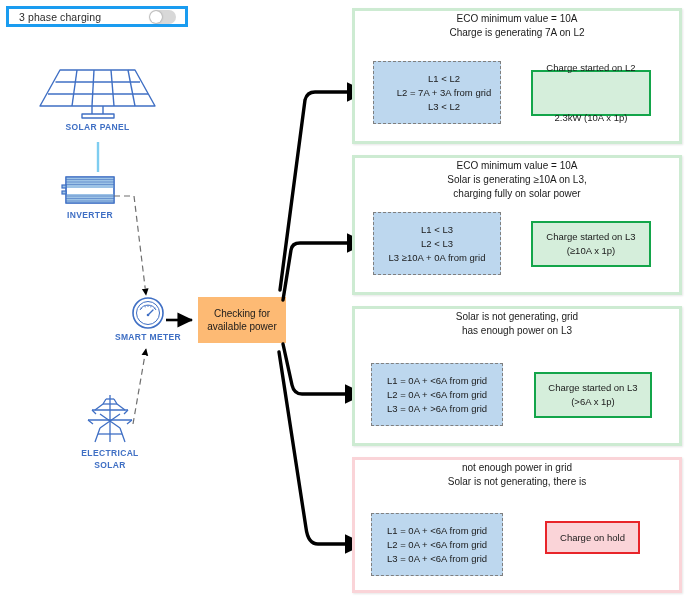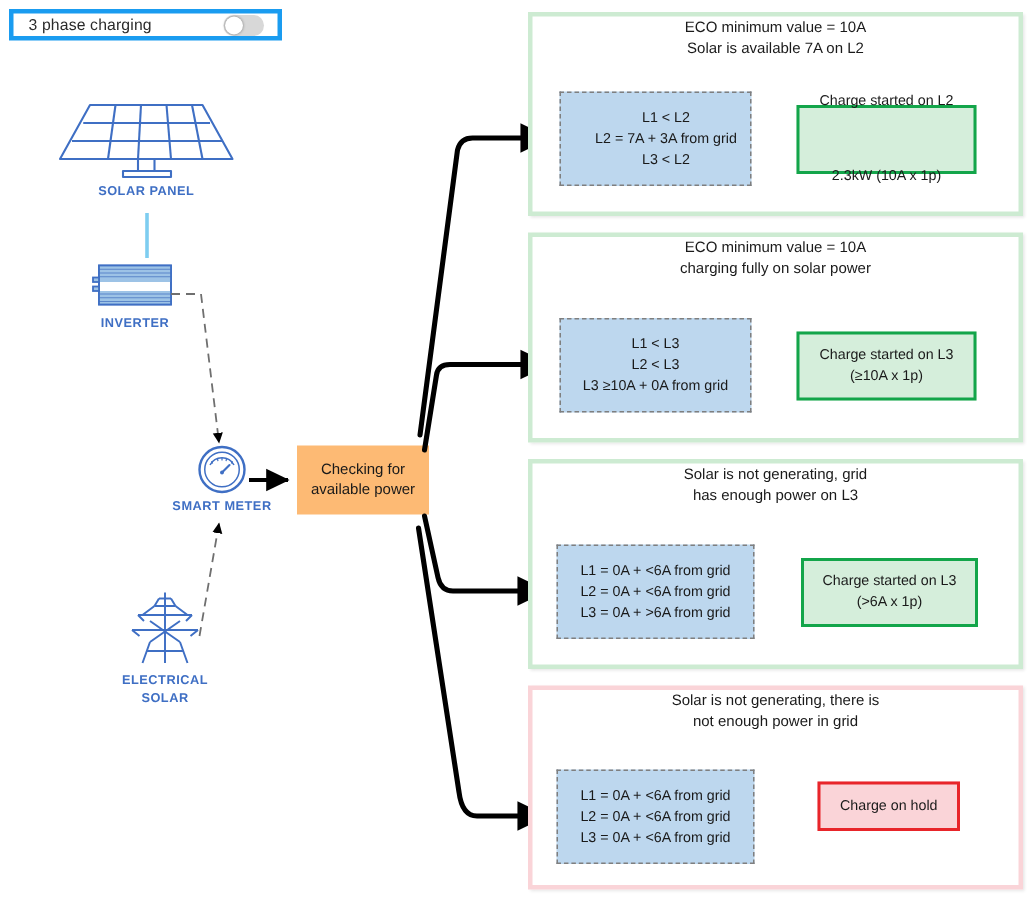--- a/index.html
+++ b/index.html
@@ -290,36 +290,37 @@
 
     <path d="M503 93 H527" stroke="#000000" stroke-width="2.8" fill="none" marker-end="url(#ah)"></path>
     <path d="M503 244 H527" stroke="#000000" stroke-width="2.8" fill="none" marker-end="url(#ah)"></path>
     <path d="M505 395 H530" stroke="#000000" stroke-width="2.8" fill="none" marker-end="url(#ah)"></path>
     <path d="M505 538 H541" stroke="#000000" stroke-width="2.8" fill="none" marker-end="url(#ah)"></path>
   </svg>
 
   <div class="panel panel-1">
     <div class="panel-caption">
       <div>ECO minimum value = 10A</div>
-      <div>Solar is available 7A on L2</div>
+      <div>Charge is generating 7A on L2</div>
     </div>
   </div>
   <div class="cond cond-1">
     <div>L1 &lt; L2</div>
     <div class="em">L2 = 7A + 3A from grid</div>
     <div>L3 &lt; L2</div>
   </div>
   <div class="result res-1">
     <div>Charge started on L2</div>
     <div>2.3kW (10A x 1p)</div>
   </div>
 
   <div class="panel panel-2">
     <div class="panel-caption">
       <div>ECO minimum value = 10A</div>
+      <div>Solar is generating ≥10A on L3,</div>
       <div>charging fully on solar power</div>
     </div>
   </div>
   <div class="cond cond-2">
     <div>L1 &lt; L3</div>
     <div>L2 &lt; L3</div>
     <div class="em">L3 ≥10A + 0A from grid</div>
   </div>
   <div class="result res-2">
     <div>Charge started on L3</div>
@@ -337,22 +338,22 @@
     <div>L2 = 0A + &lt;6A from grid</div>
     <div class="em">L3 = 0A + &gt;6A from grid</div>
   </div>
   <div class="result res-3">
     <div>Charge started on L3</div>
     <div>(&gt;6A x 1p)</div>
   </div>
 
   <div class="panel panel-4 deny">
     <div class="panel-caption">
+      <div>not enough power in grid</div>
       <div>Solar is not generating, there is</div>
-      <div>not enough power in grid</div>
     </div>
   </div>
   <div class="cond cond-4">
     <div>L1 = 0A + &lt;6A from grid</div>
     <div>L2 = 0A + &lt;6A from grid</div>
     <div>L3 = 0A + &lt;6A from grid</div>
   </div>
   <div class="result res-4 hold">
     <div>Charge on hold</div>
   </div>

